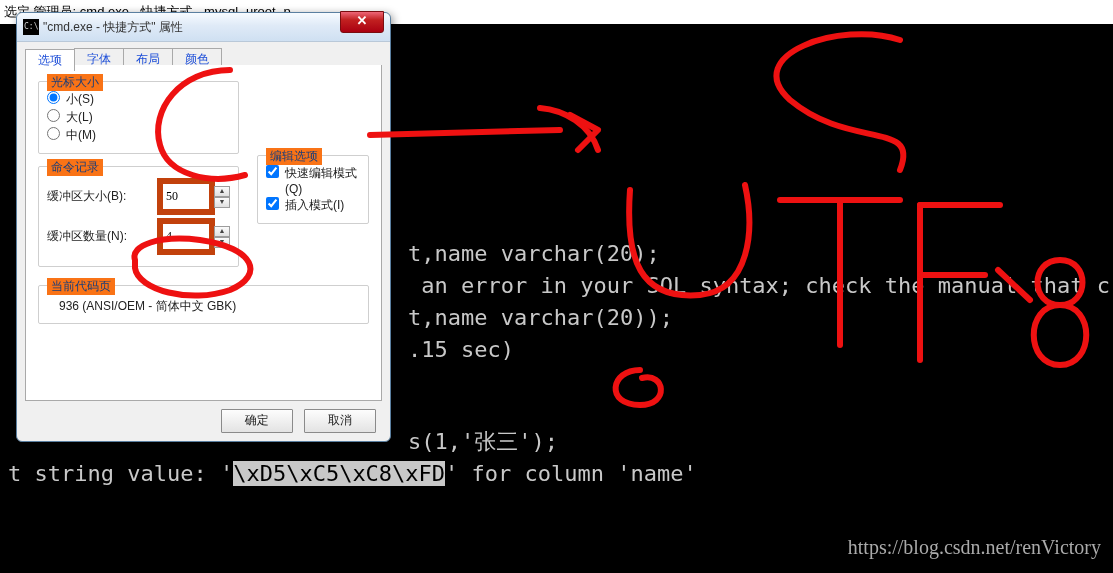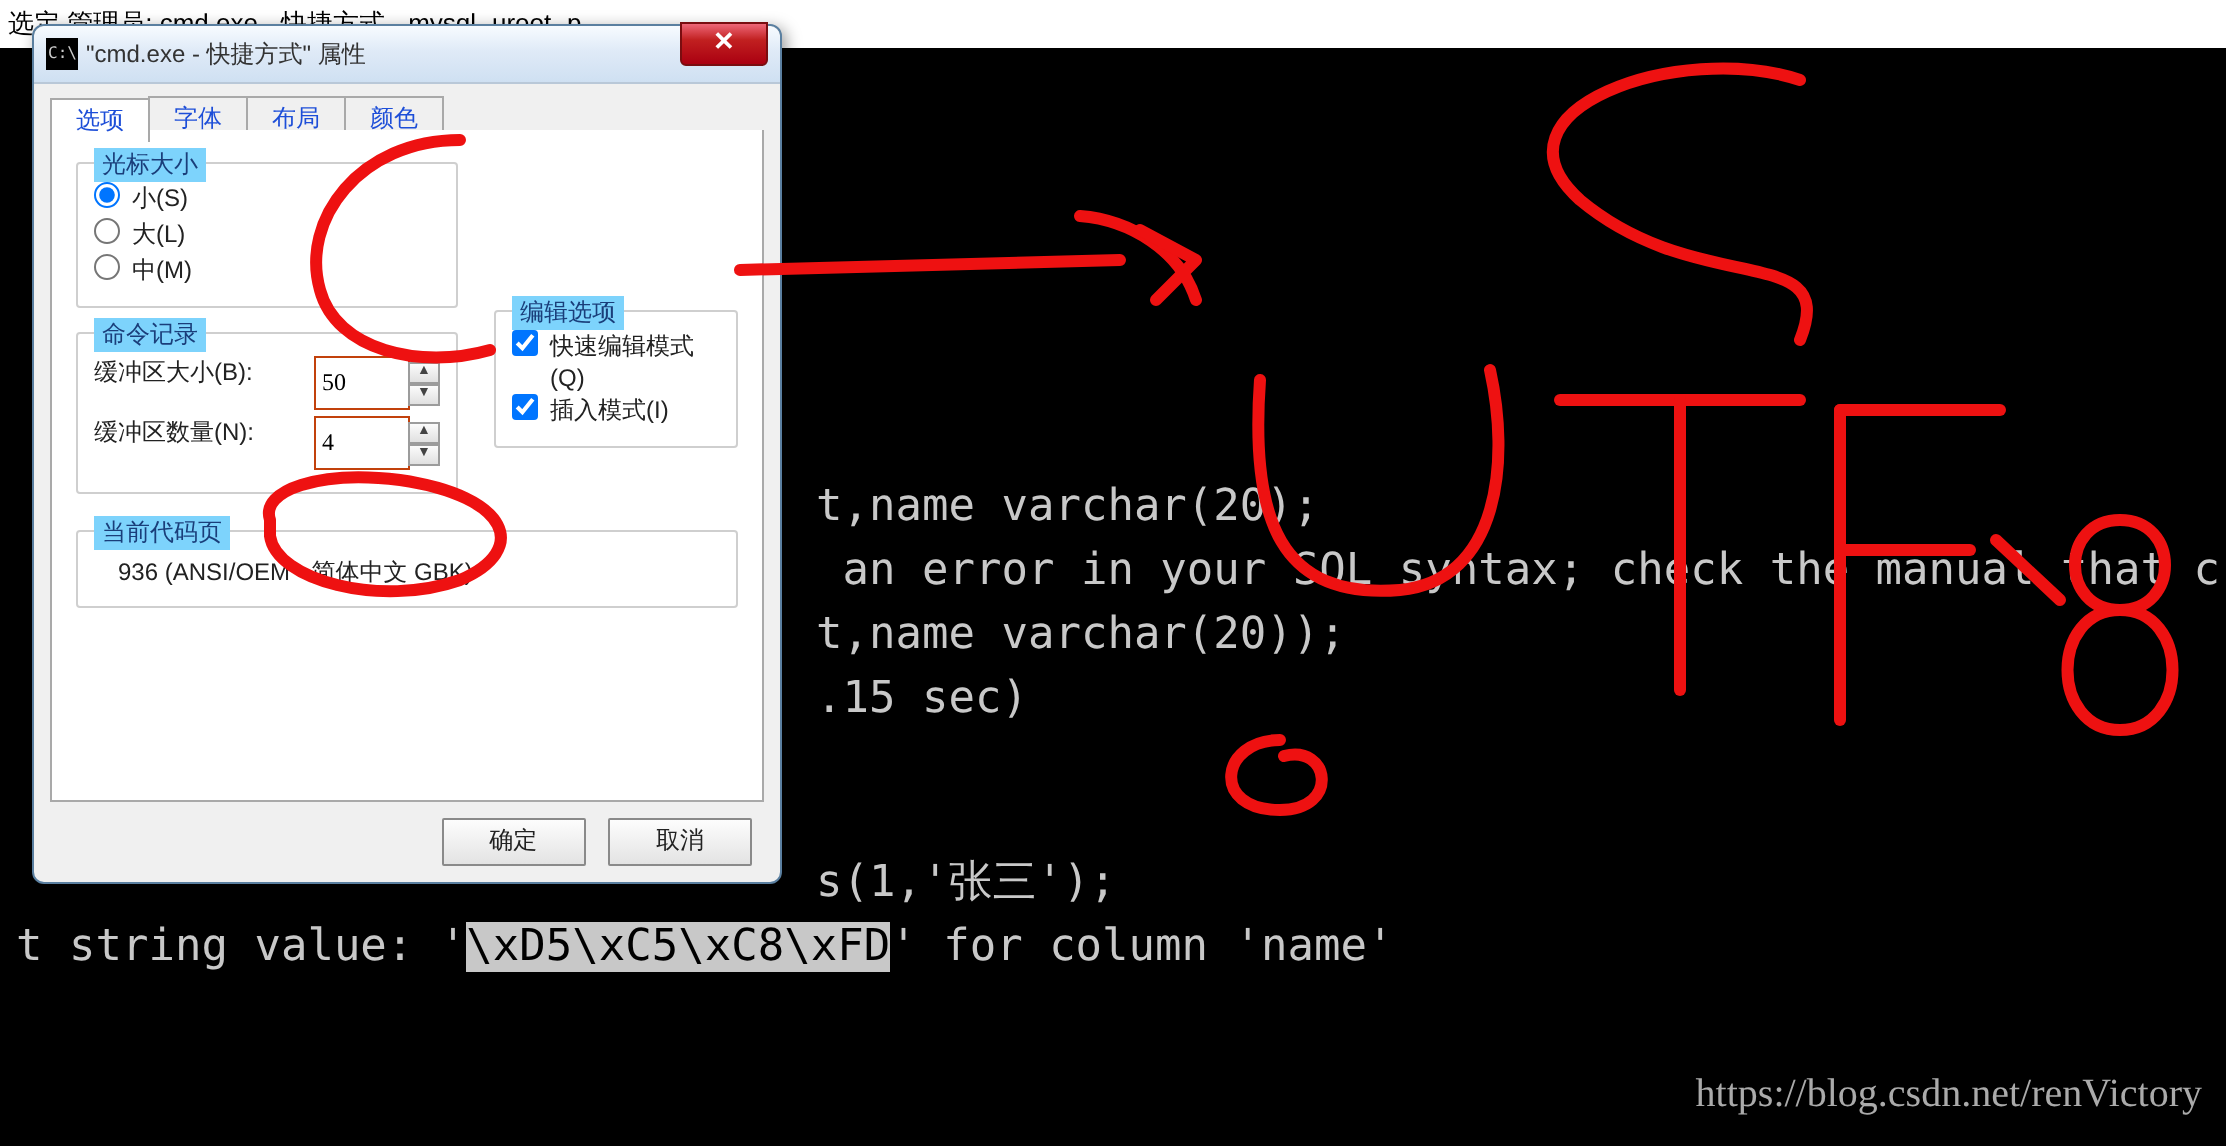--- a/index.html
+++ b/index.html
@@ -14,27 +14,27 @@
   .dlg .titlebar .ticon{display:inline-block;width:16px;height:16px;background:#000;vertical-align:middle;margin-right:4px;position:relative;top:-1px}
   .dlg .titlebar .ticon::after{content:"C:\\";color:#ccc;font:8px/16px monospace;position:absolute;left:1px;top:0}
   .closebtn{position:absolute;right:6px;top:-2px;width:42px;height:20px;background:linear-gradient(#e67,#c12020 40%,#a01);border:1px solid #7a0d10;border-radius:0 0 3px 3px;color:#fff;text-align:center;font:bold 13px/18px Arial}
   
   .tabs{position:relative;margin:6px 8px 0 8px;height:22px;border-bottom:1px solid #a9a9a9}
   .tab{position:relative;float:left;height:21px;padding:0 12px;line-height:21px;border:1px solid #a9a9a9;border-bottom:none;background:#f0f0f0;margin-right:-1px;color:#1d4ed8;cursor:default}
   .tab.active{background:#fff;z-index:2;top:1px}
   .pane{position:absolute;left:8px;right:8px;top:52px;bottom:40px;background:#fff;border:1px solid #a9a9a9;border-top:none;padding:10px 10px}
   
   .gb{border:1px solid #cfcfcf;border-radius:2px;margin:6px 2px 12px 2px;padding:8px 8px 8px 8px;position:relative}
-  .gb .legend{position:absolute;top:-8px;left:8px;background:#7dd3fc;padding:0 4px;color:#1a3e7a}
+  .gb .legend{position:absolute;top:-8px;left:8px;background:#f97316;padding:0 4px;color:#1a3e7a}
   .radio-row,.chk-row{display:flex;align-items:flex-start;gap:4px;margin:1px 0;color:#222}
   .radio-row input,.chk-row input{margin:0 2px 0 0}
-  .row2{display:flex;margin:3px 0}
+  .row2{display:flex;align-items:center;margin:3px 0}
   .row2 label{flex:0 0 110px;color:#222}
   .spin{display:flex;align-items:center}
-  .spin input{width:40px;height:17px;border:1px solid #c2410c;padding:4px 3px;font:12px Tahoma}
+  .spin input{width:40px;height:17px;border:6px solid #c2410c;padding:4px 3px;font:12px Tahoma}
   .spin .btns{display:flex;flex-direction:column;margin-left:-1px}
   .spin .btns span{width:14px;height:9px;border:1px solid #9c9c9c;background:linear-gradient(#fbfbfb,#e0e0e0);font:7px/7px Arial;text-align:center;color:#444}
   .cols{display:flex;gap:14px}
   .cols .left{flex:1}
   .cols .right{flex:1}
   .cp-row{margin:4px 0 0 12px;color:#222}
   
   .btns-bar{position:absolute;left:0;right:0;bottom:8px;text-align:right;padding-right:14px}
   .btn{display:inline-block;min-width:70px;height:22px;line-height:20px;border:1px solid #8a8a8a;border-radius:1px;background:linear-gradient(#fdfdfd,#e3e3e3);text-align:center;margin-left:8px;color:#222;cursor:default}
   

